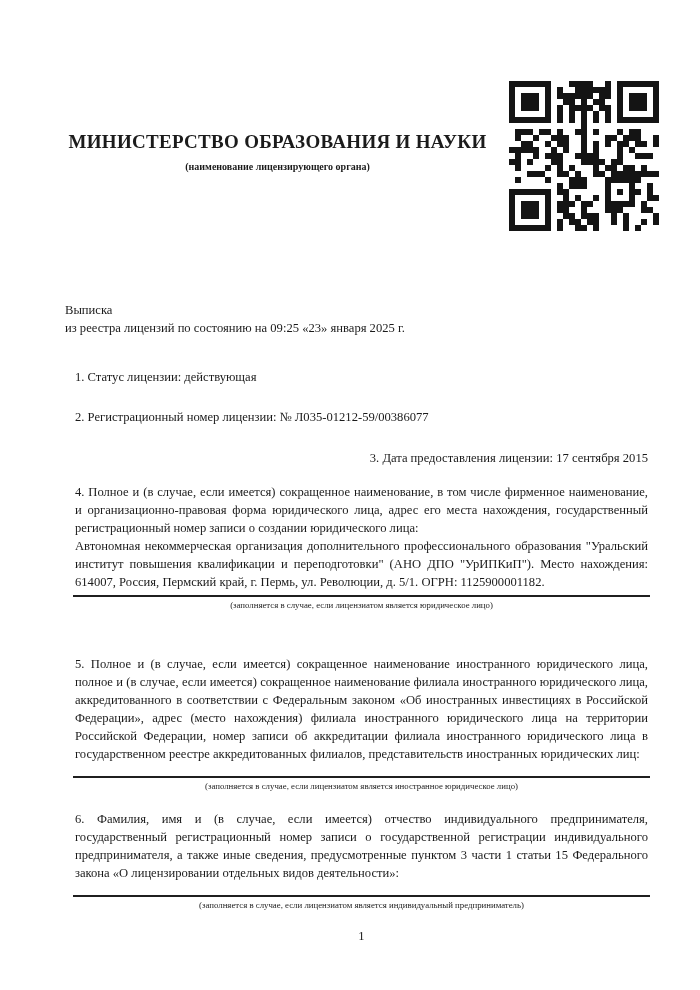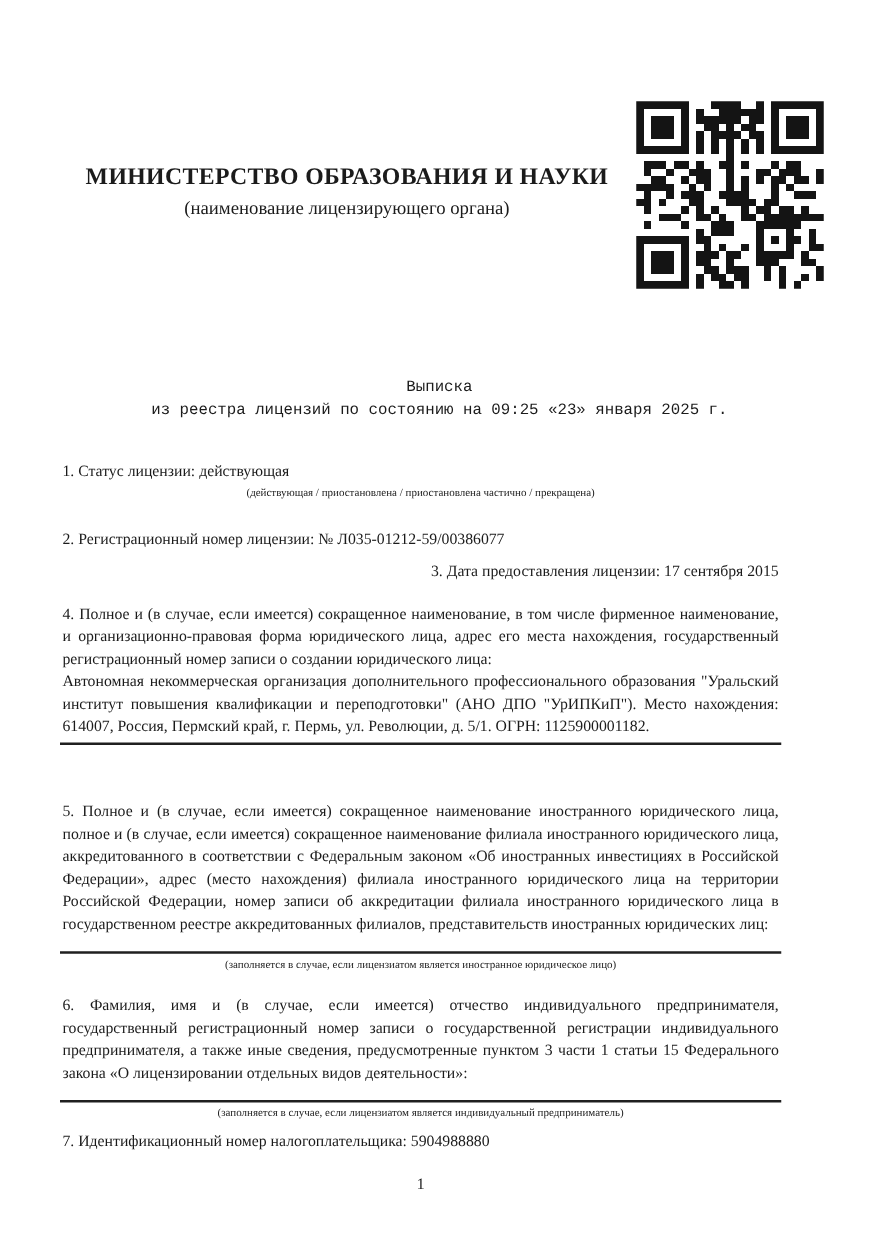--- a/index.html
+++ b/index.html
@@ -21,22 +21,22 @@
     top: 128px;
     left: 60px;
     width: 435px;
     text-align: center;
     font-weight: bold;
     font-size: 19px;
     line-height: 28px;
     letter-spacing: 0.3px;
   }
   .ministry-caption {
-    font-weight: normal;
-    font-size: 15px;
+    font-weight: bold;
+    font-size: 10px;
     line-height: 12px;
     letter-spacing: 0;
     margin-top: 5px;
   }
   .qr-box {
     position: absolute;
     top: 78px;
     left: 506px;
     width: 156px;
     height: 156px;
@@ -47,29 +47,28 @@
     display: block;
     margin: 3px;
     shape-rendering: crispEdges;
     fill: #141414;
   }
   .doc-title {
     position: absolute;
     top: 301px;
     left: 65px;
     width: 573px;
-    text-align: center;
+    text-align: left;
     font-size: 12.6px;
     line-height: 18px;
-    font-family: Liberation Mono, monospace;
   }
   .content {
     position: absolute;
     top: 368px;
-    left: 50px;
+    left: 75px;
     width: 573px;
     font-size: 12.6px;
     line-height: 18px;
   }
   .item { margin: 0; }
   .para { text-align: justify; }
   .caption {
     font-size: 8.8px;
     line-height: 11px;
     text-align: center;
@@ -77,21 +76,21 @@
     color: #222222;
   }
   .rule {
     border: none;
     border-top: 2px solid #1f1f1f;
     margin: 0 0 0 -2px;
     width: 577px;
     height: 0;
   }
   .mb-item1 { margin-bottom: 22px; }
-  .mb-item2 { margin-bottom: 8px; }
+  .mb-item2 { margin-bottom: 23px; }
   .mb-item3 { margin-bottom: 16px; text-align: right; }
   .mb-item4 { margin-bottom: 9px; }
   .mb-item5 { margin-bottom: 18px; margin-top: 44px; }
   .mb-item6 { margin-bottom: 8px; }
   .rule-gap-small { margin-top: 4px; }
   .rule-gap-large { margin-top: 13px; }
   .page-number {
     text-align: center;
     font-size: 12.6px;
     margin-top: 16px;
@@ -428,50 +427,47 @@
 
   <div class="doc-title">
     <div>Выписка</div>
     <div>из реестра лицензий по состоянию на 09:25 «23» января 2025 г.</div>
   </div>
 
   <div class="content">
 
     <div class="item mb-item1">
       <div>1. Статус лицензии: действующая</div>
-      <div class="caption">(действующая / приостановлена / приостановлена частично / прекращена)</div>
     </div>
 
     <div class="item mb-item2">
       <div>2. Регистрационный номер лицензии: № Л035-01212-59/00386077</div>
     </div>
 
     <div class="item mb-item3">
       <div>3. Дата предоставления лицензии: 17 сентября 2015</div>
     </div>
 
     <div class="item mb-item4">
       <div class="para">4. Полное и (в случае, если имеется) сокращенное наименование, в том числе фирменное наименование, и организационно-правовая форма юридического лица, адрес его места нахождения, государственный регистрационный номер записи о создании юридического лица:</div>
       <div class="para">Автономная некоммерческая организация дополнительного профессионального образования "Уральский институт повышения квалификации и переподготовки" (АНО ДПО "УрИПКиП"). Место нахождения: 614007, Россия, Пермский край, г. Пермь, ул. Революции, д. 5/1. ОГРН: 1125900001182.</div>
       <hr class="rule rule-gap-small">
+      <div class="caption">(заполняется в случае, если лицензиатом является юридическое лицо)</div>
     </div>
 
     <div class="item mb-item5">
       <div class="para">5. Полное и (в случае, если имеется) сокращенное наименование иностранного юридического лица, полное и (в случае, если имеется) сокращенное наименование филиала иностранного юридического лица, аккредитованного в соответствии с Федеральным законом «Об иностранных инвестициях в Российской Федерации», адрес (место нахождения) филиала иностранного юридического лица на территории Российской Федерации, номер записи об аккредитации филиала иностранного юридического лица в государственном реестре аккредитованных филиалов, представительств иностранных юридических лиц:</div>
       <hr class="rule rule-gap-large">
       <div class="caption">(заполняется в случае, если лицензиатом является иностранное юридическое лицо)</div>
     </div>
 
     <div class="item mb-item6">
       <div class="para">6. Фамилия, имя и (в случае, если имеется) отчество индивидуального предпринимателя, государственный регистрационный номер записи о государственной регистрации индивидуального предпринимателя, а также иные сведения, предусмотренные пунктом 3 части 1 статьи 15 Федерального закона «О лицензировании отдельных видов деятельности»:</div>
       <hr class="rule rule-gap-large">
       <div class="caption">(заполняется в случае, если лицензиатом является индивидуальный предприниматель)</div>
     </div>
 
-    <div class="item">
-      <div>7. Идентификационный номер налогоплательщика: 5904988880</div>
-    </div>
 
     <div class="page-number">1</div>
 
   </div>
 
 </div>
 
 </body></html>

